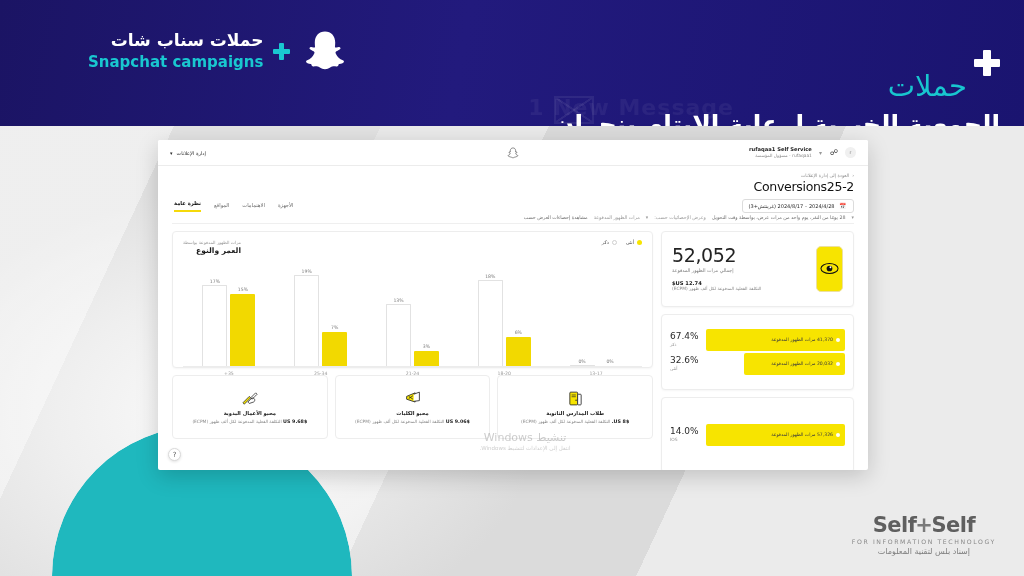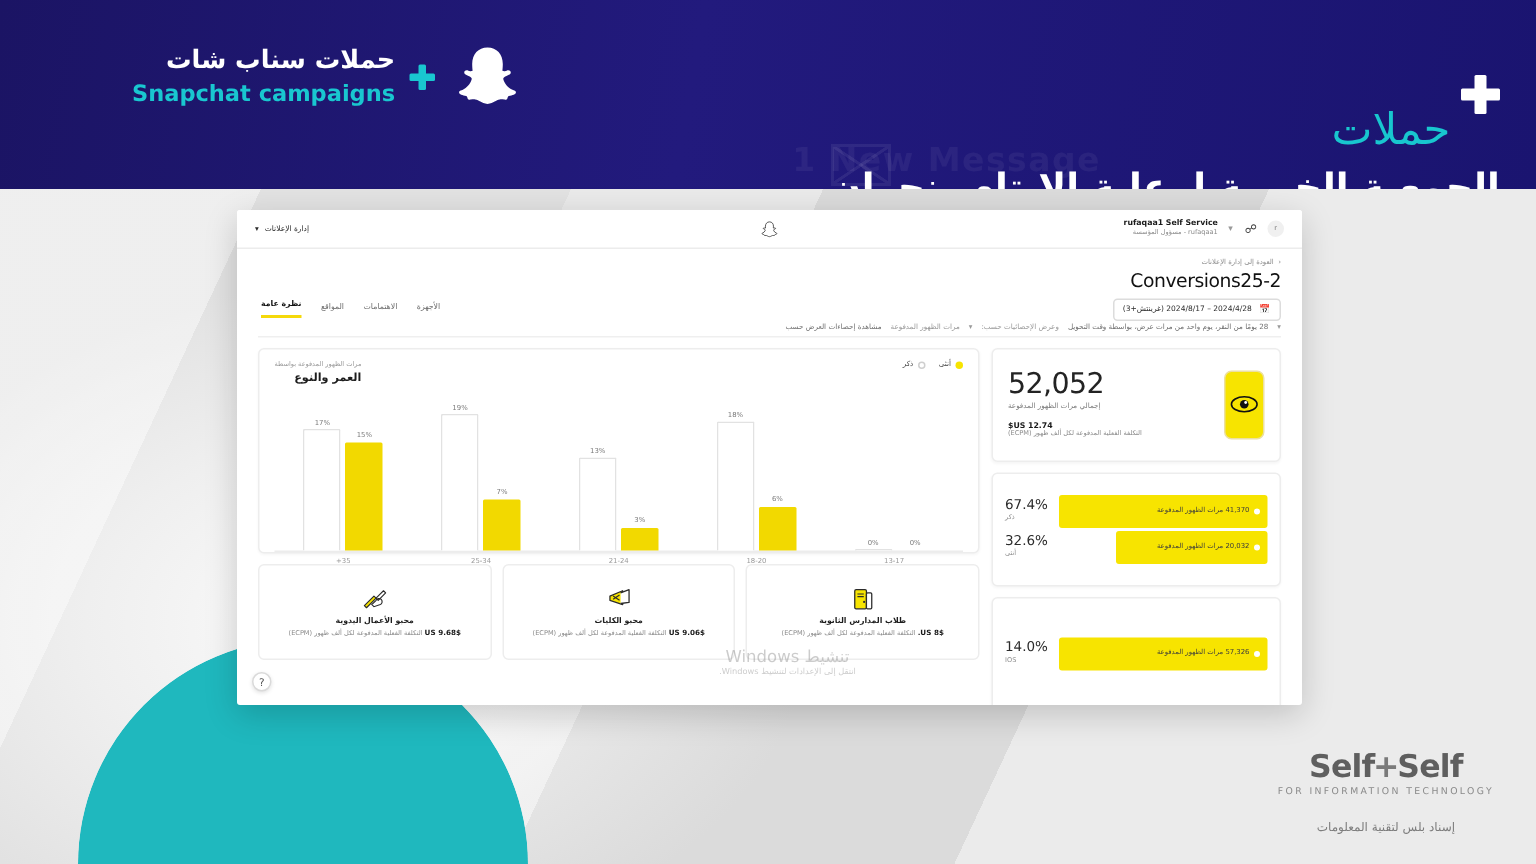--- a/index.html
+++ b/index.html
@@ -251,21 +251,21 @@
   .esnad{
     position:absolute; right:28px; bottom:20px; text-align:center;
     color:#6f6f6f; direction:ltr;
   }
   .esnad-main{
     font-size:21px; font-weight:700; letter-spacing:-.5px; color:#5f5f5f;
     display:flex; align-items:center; justify-content:center; gap:0;
   }
   .esnad-main .plus{ color:#7a7a7a; font-size:21px; margin:0 -1px; }
   .esnad-sub{ font-size:6.2px; letter-spacing:1.6px; color:#8a8a8a; margin-top:1px;}
-  .esnad-ar{ font-size:8px; color:#7d7d7d; direction:rtl; margin-top:16px; letter-spacing:.5px;}
+  .esnad-ar{ font-size:8px; color:#7d7d7d; direction:rtl; margin-top:2px; letter-spacing:.5px;}
 </style>
 </head>
 <body>
 
 <div class="bg-photo"></div>
 
 <div class="banner">
   <div class="banner-ghost ghost-1">1 New Message</div>
   <div class="ghost-env"></div>
 

